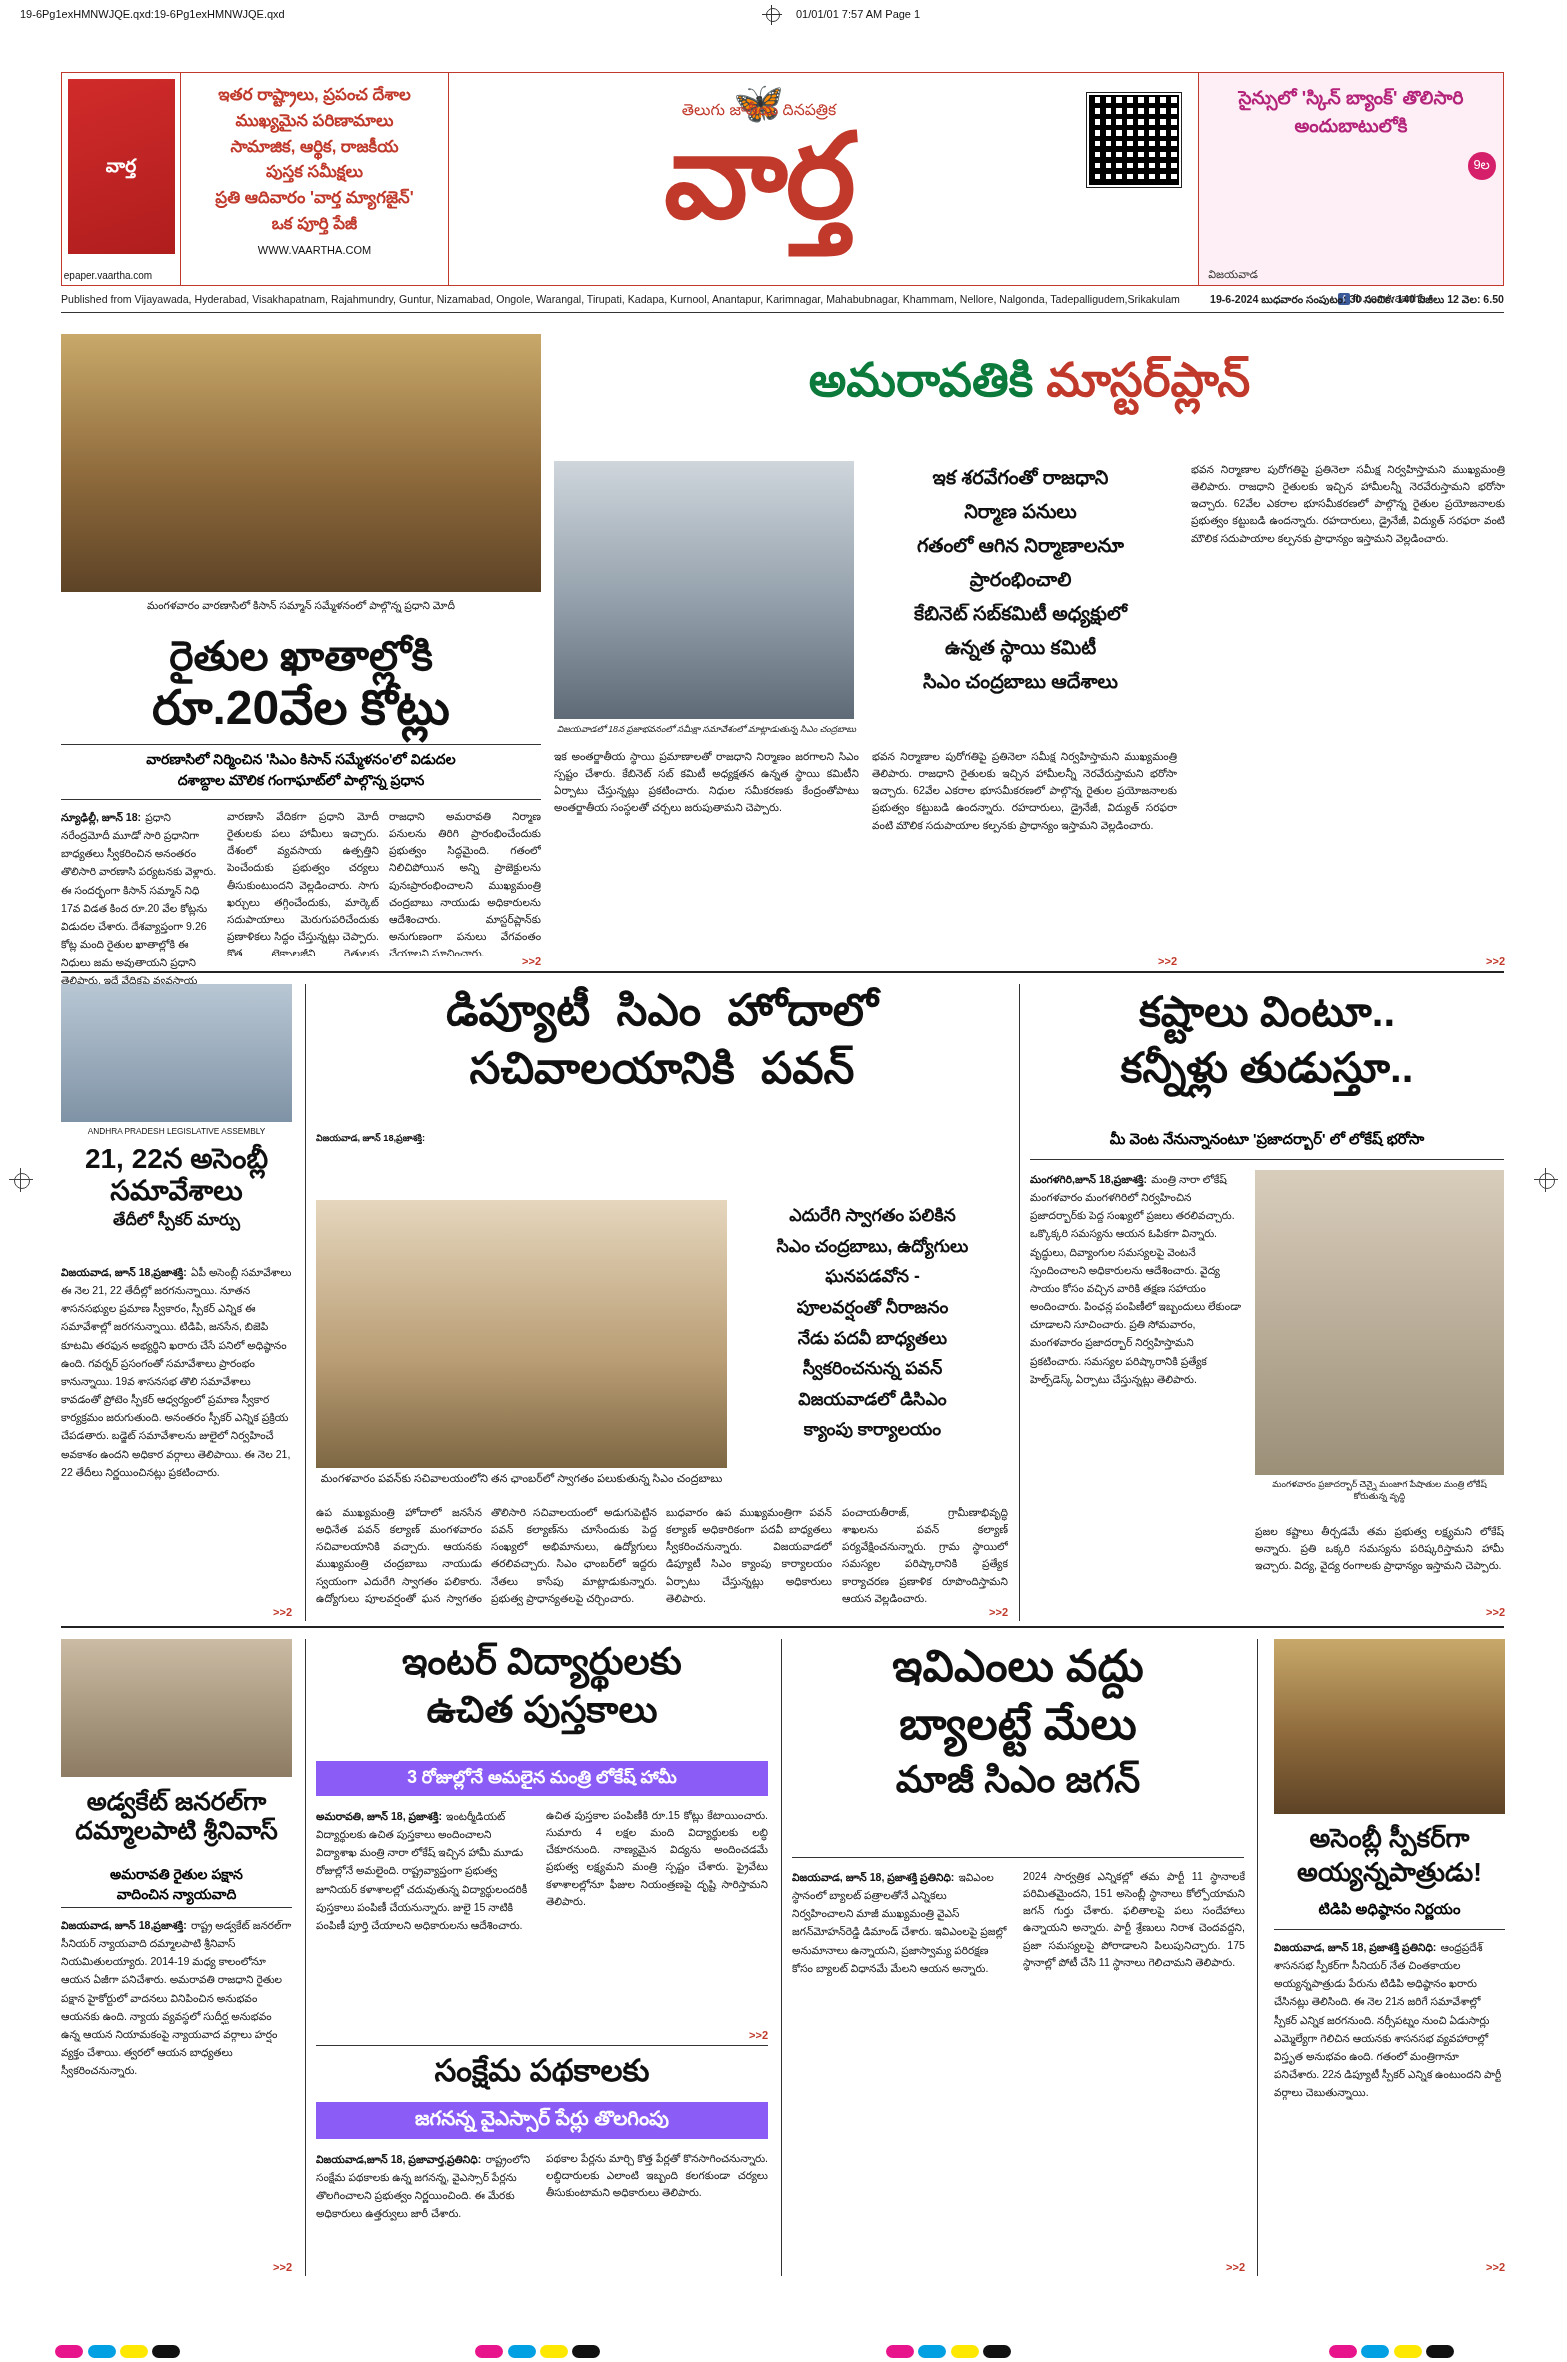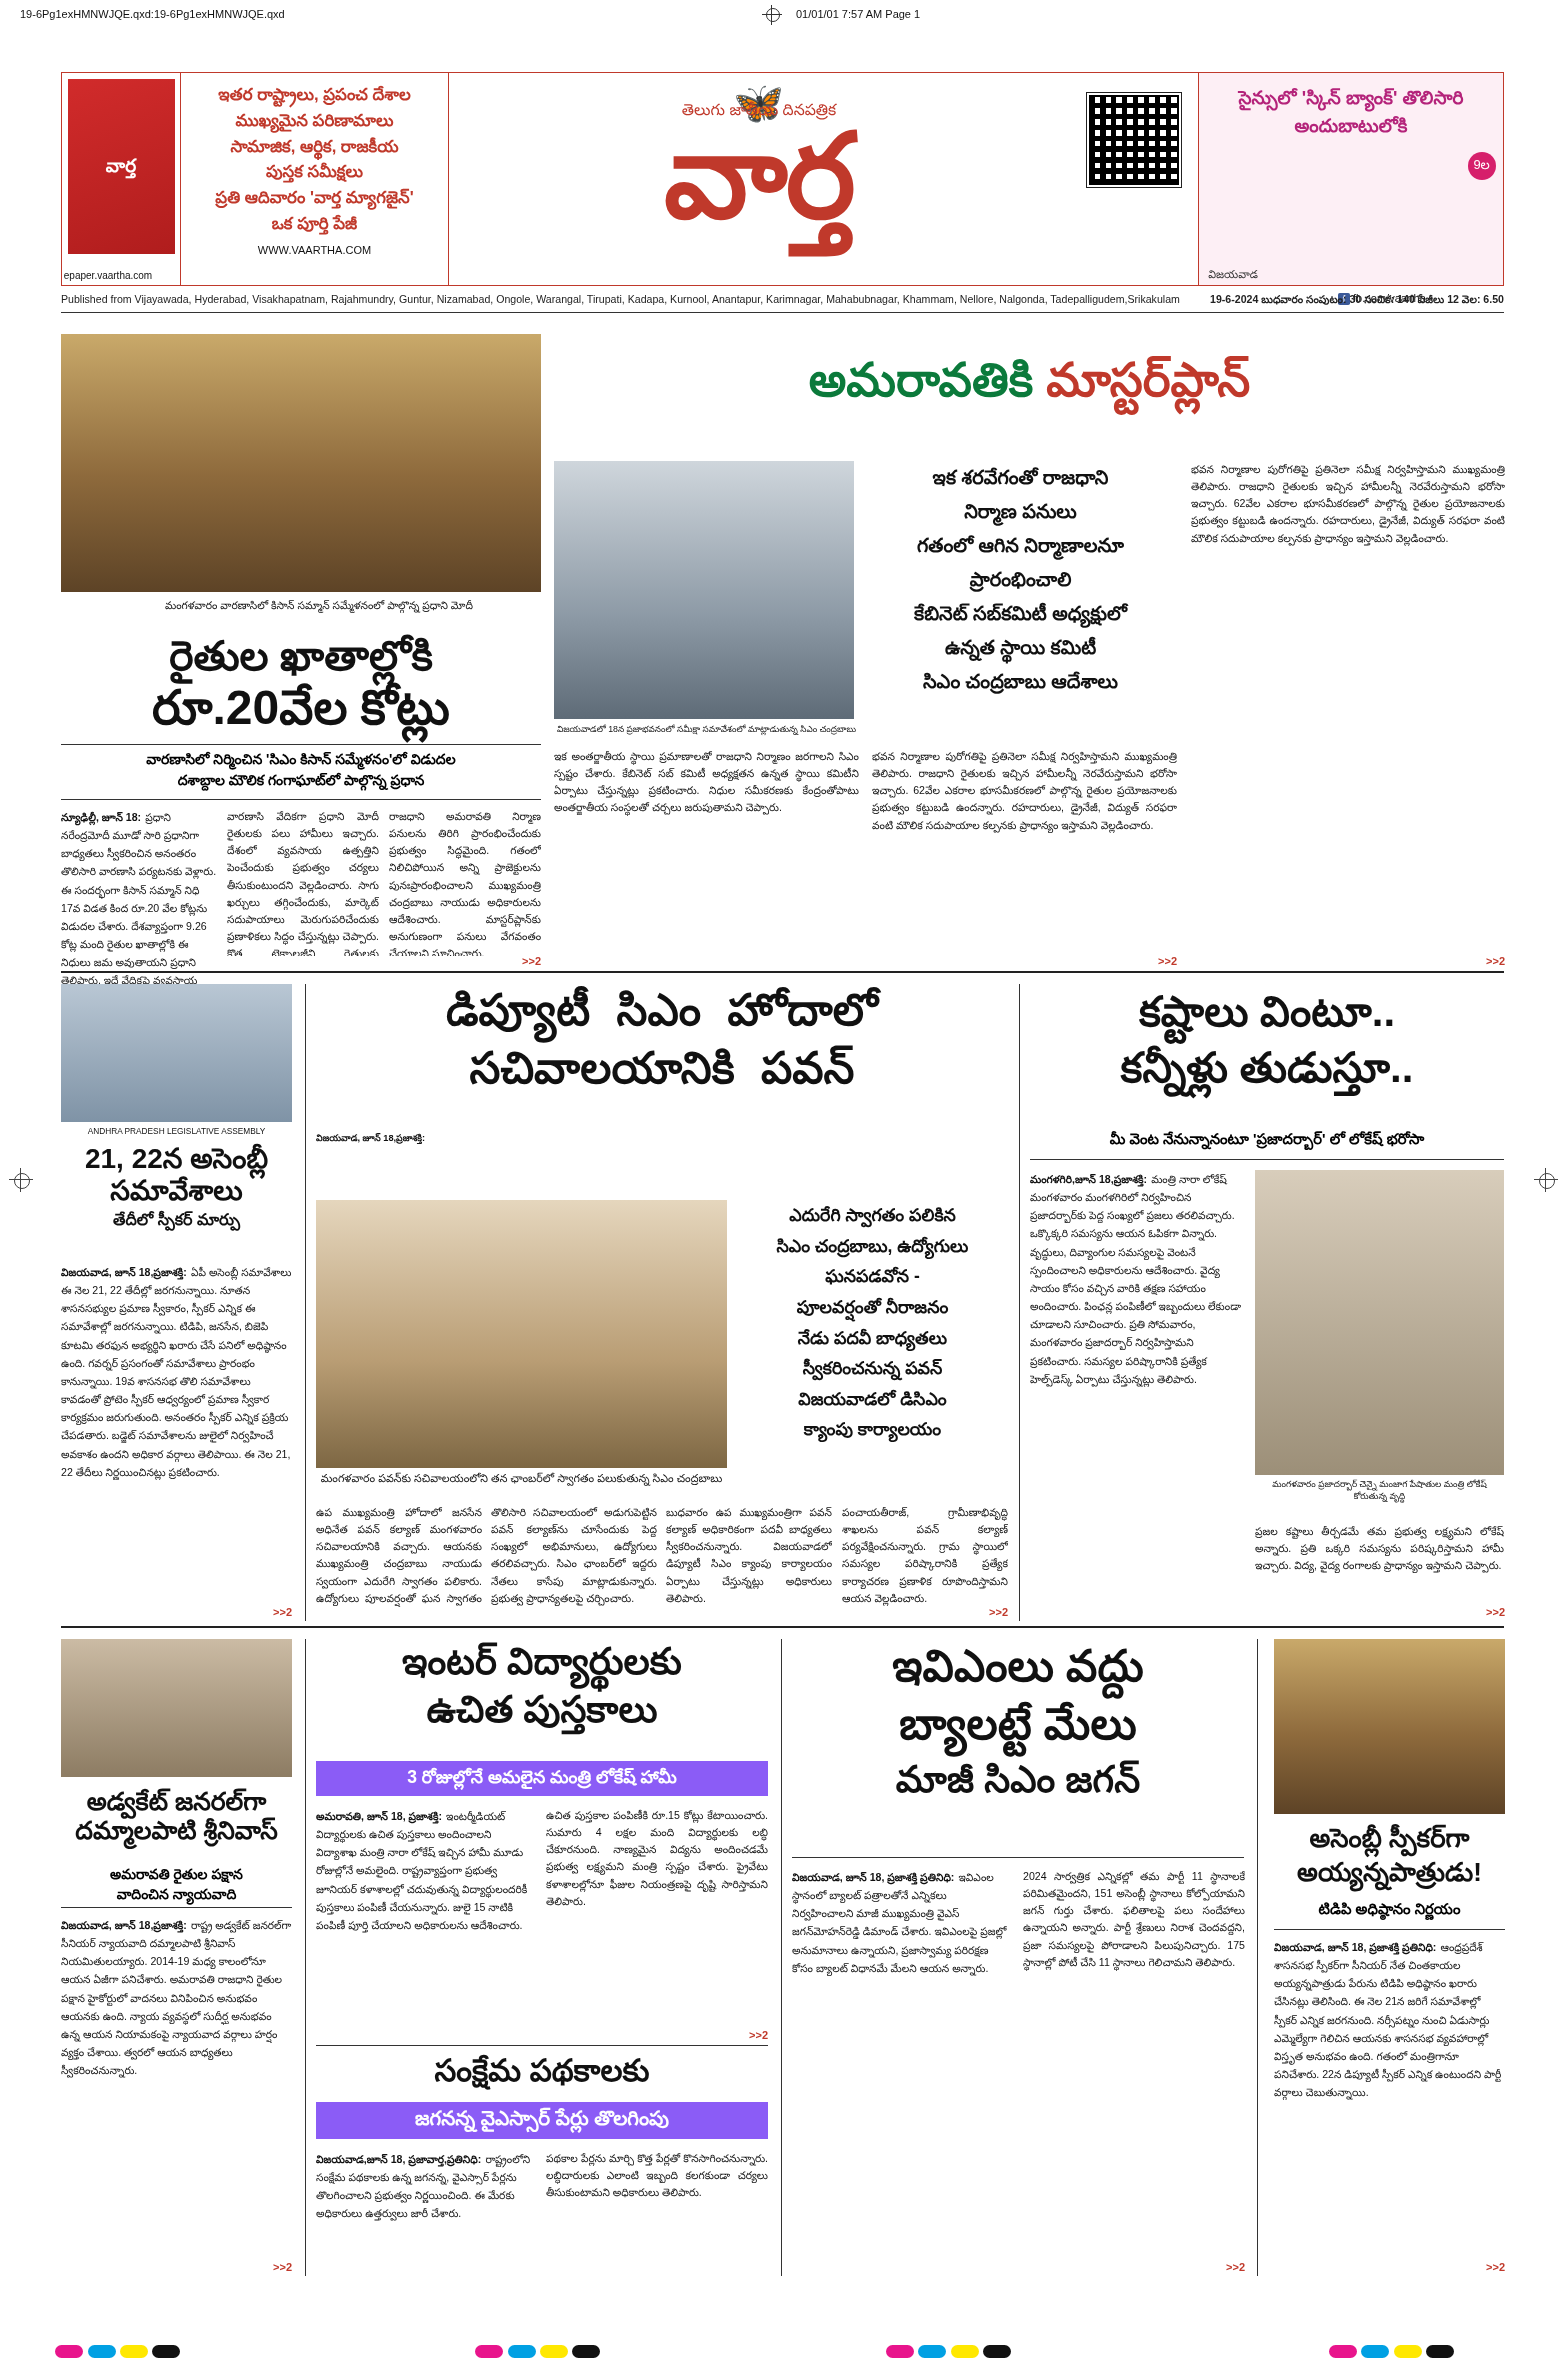--- a/index.html
+++ b/index.html
@@ -128,28 +128,28 @@
     <span style="display:inline-block;width:12px;height:12px;background:#3b5998;color:#fff;text-align:center;line-height:12px;font-size:9.2px;border-radius:1.8px;">f</span>
     <span>fb.com/vaartha</span>
   </div>
 
   <div class="strip">
     <span class="right">19-6-2024 బుధవారం సంపుటం: 30 సంచిక: 140 పేజీలు 12  వెల: 6.50</span>
     <span>Published from Vijayawada, Hyderabad, Visakhapatnam, Rajahmundry, Guntur, Nizamabad, Ongole, Warangal, Tirupati, Kadapa, Kurnool, Anantapur, Karimnagar, Mahabubnagar, Khammam, Nellore, Nalgonda, Tadepalligudem,Srikakulam</span>
   </div>
 
   <div class="photo ph-a" style="left:61px;top:334px;width:480px;height:258px;"></div>
-  <div class="cap" style="position:absolute;left:79px;top:598px;width:480px;">మంగళవారం వారణాసిలో కిసాన్ సమ్మాన్ సమ్మేళనంలో పాల్గొన్న ప్రధాని మోదీ</div>
+  <div class="cap" style="position:absolute;left:61px;top:598px;width:480px;">మంగళవారం వారణాసిలో కిసాన్ సమ్మాన్ సమ్మేళనంలో పాల్గొన్న ప్రధాని మోదీ</div>
 
   <div class="lead-head" style="left:554px;top:355px;width:951px;">
     <span>అమరావతికి </span><span class="red">మాస్టర్‌ప్లాన్</span>
   </div>
 
   <div class="photo ph-b" style="left:554px;top:461px;width:300px;height:258px;"></div>
-  <div class="cap" style="position:absolute;left:545px;top:724px;width:323px;font-size:8.8px;">విజయవాడలో 18న ప్రజాభవనంలో సమీక్షా సమావేశంలో మాట్లాడుతున్న సిఎం చంద్రబాబు</div>
+  <div class="cap" style="position:absolute;left:545px;top:724px;width:323px;font-size:8.8px;font-style:italic;">విజయవాడలో 18న ప్రజాభవనంలో సమీక్షా సమావేశంలో మాట్లాడుతున్న సిఎం చంద్రబాబు</div>
 
   <div class="bullets" style="left:868px;top:461px;width:305px;">
     <div>ఇక శరవేగంతో రాజధాని</div>
     <div>నిర్మాణ పనులు</div>
     <div>గతంలో ఆగిన నిర్మాణాలనూ</div>
     <div>ప్రారంభించాలి</div>
     <div>కేబినెట్ సబ్‌కమిటీ అధ్యక్షులో</div>
     <div>ఉన్నత స్థాయి కమిటీ</div>
     <div>సిఎం చంద్రబాబు ఆదేశాలు</div>
   </div>

